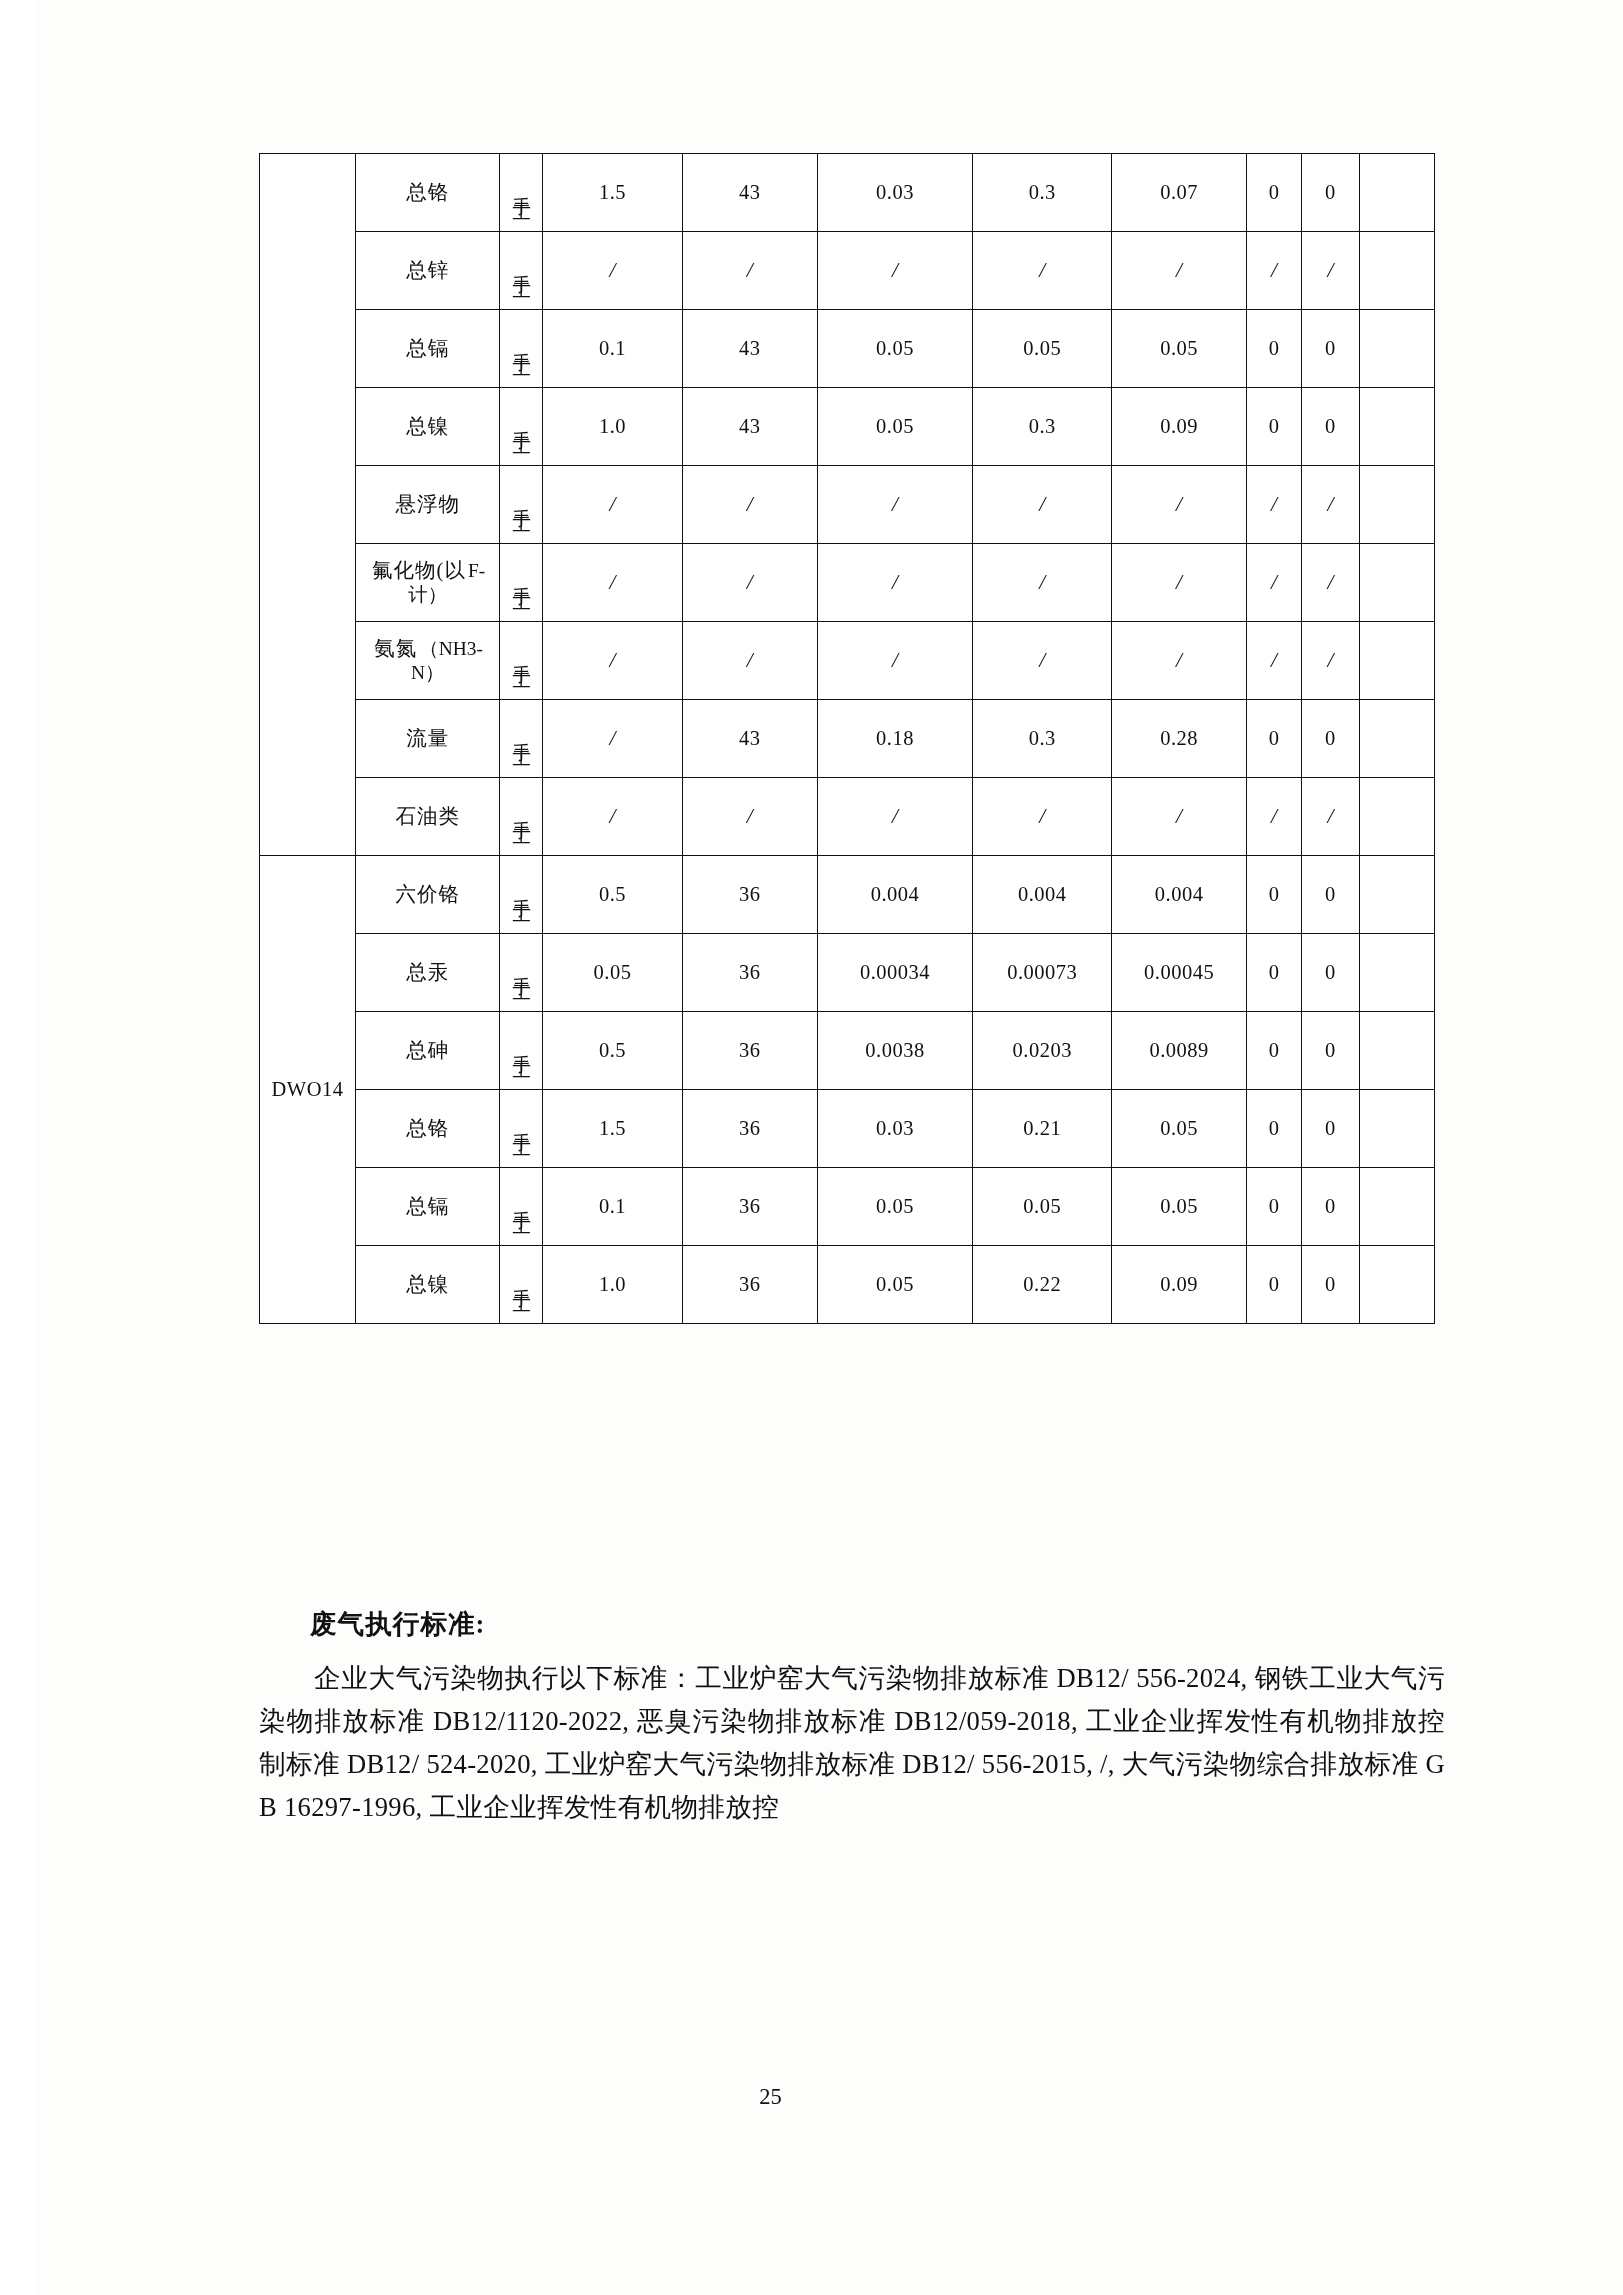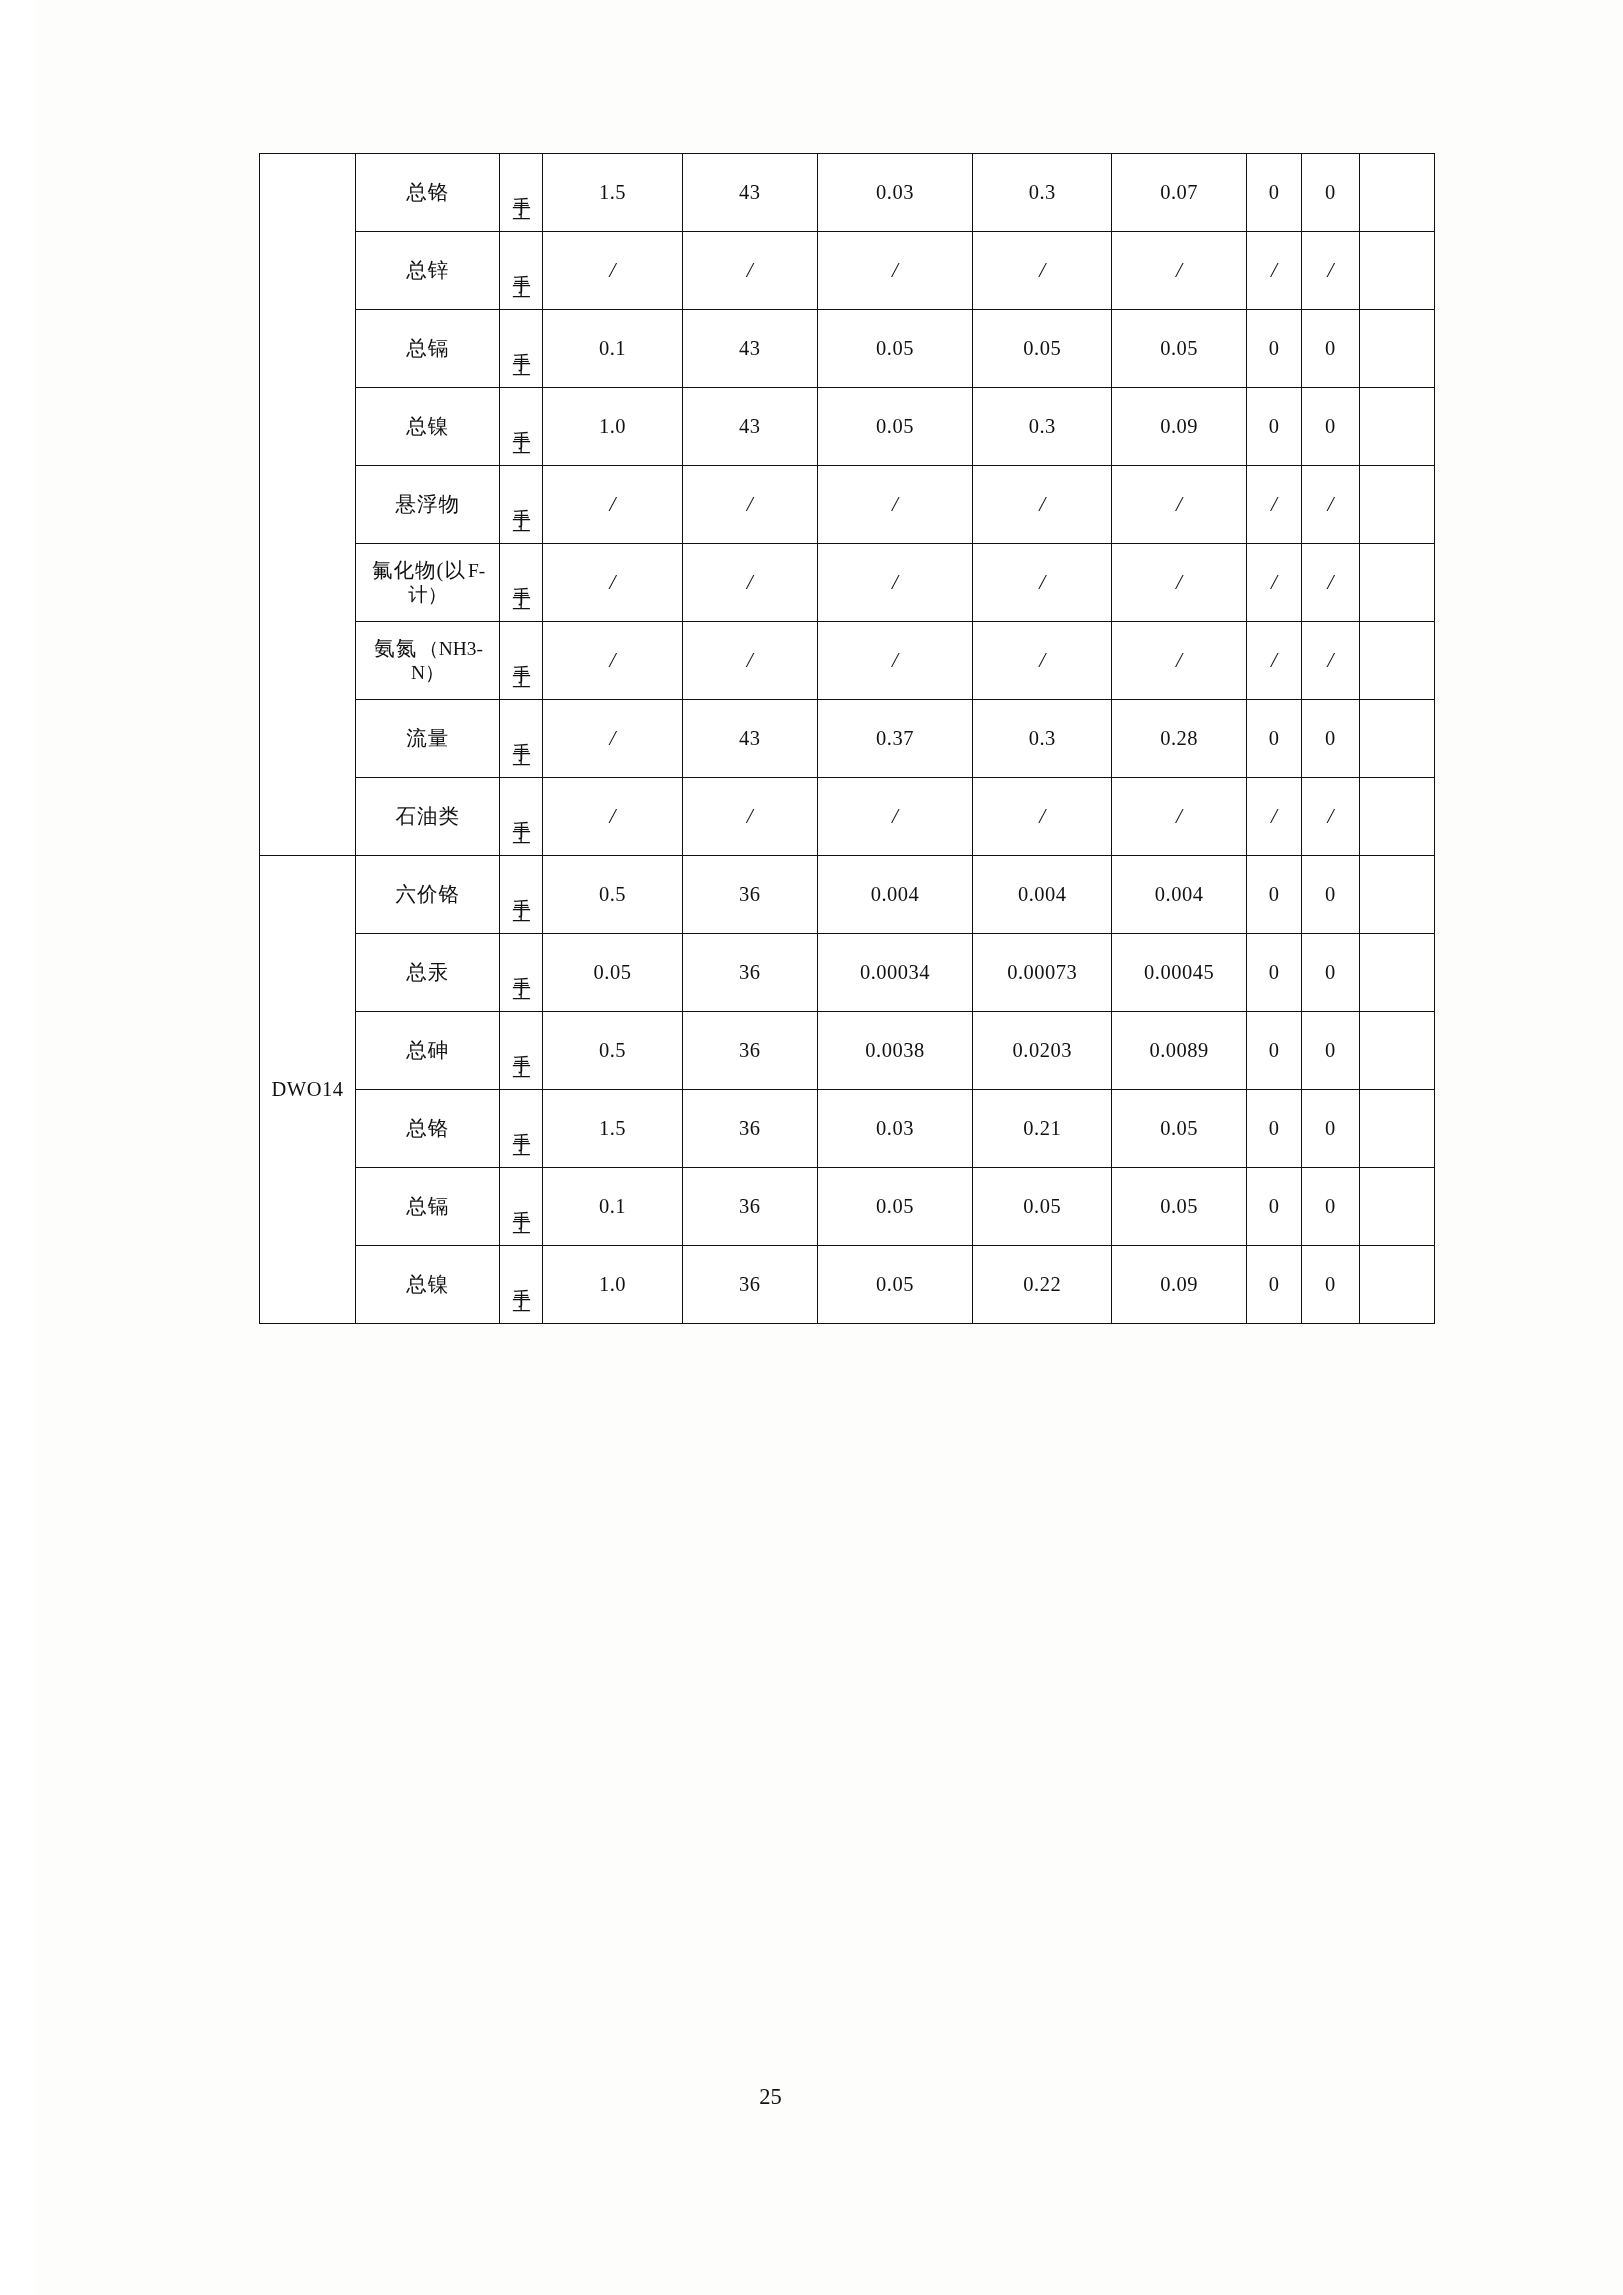--- a/index.html
+++ b/index.html
@@ -230,21 +230,21 @@
             <td><span class="slash">/</span></td>
             <td><span class="slash">/</span></td>
             <td><span class="slash">/</span></td>
             <td><span class="num"></span></td>
           </tr>
           <tr>
             <td class="row-h"><span class="name-cell">流量</span></td>
             <td><span class="vert-method">手工</span></td>
             <td><span class="slash">/</span></td>
             <td><span class="num">43</span></td>
-            <td><span class="num">0.37</span></td>
+            <td><span class="num">0.18</span></td>
             <td><span class="num">0.3</span></td>
             <td><span class="num">0.28</span></td>
             <td><span class="num">0</span></td>
             <td><span class="num">0</span></td>
             <td><span class="num"></span></td>
           </tr>
           <tr>
             <td class="row-h"><span class="name-cell">石油类</span></td>
             <td><span class="vert-method">手工</span></td>
             <td><span class="slash">/</span></td>
@@ -326,17 +326,21 @@
             <td><span class="num">0.22</span></td>
             <td><span class="num">0.09</span></td>
             <td><span class="num">0</span></td>
             <td><span class="num">0</span></td>
             <td><span class="num"></span></td>
           </tr>
         </tbody>
     </table>
   </div>
 
+  <div class="body-text">
+    <span class="heading">废气执行标准:</span>
+    <div class="para">企业大气污染物执行以下标准：工业炉窑大气污染物排放标准 DB12/ 556-2024, 钢铁工业大气污染物排放标准 DB12/1120-2022, 恶臭污染物排放标准 DB12/059-2018, 工业企业挥发性有机物排放控制标准 DB12/ 524-2020, 工业炉窑大气污染物排放标准 DB12/ 556-2015, /, 大气污染物综合排放标准 GB 16297-1996, 工业企业挥发性有机物排放控</div>
+  </div>
 
   <div class="page-number">25</div>
 
 </div>
 
 
 </body></html>

